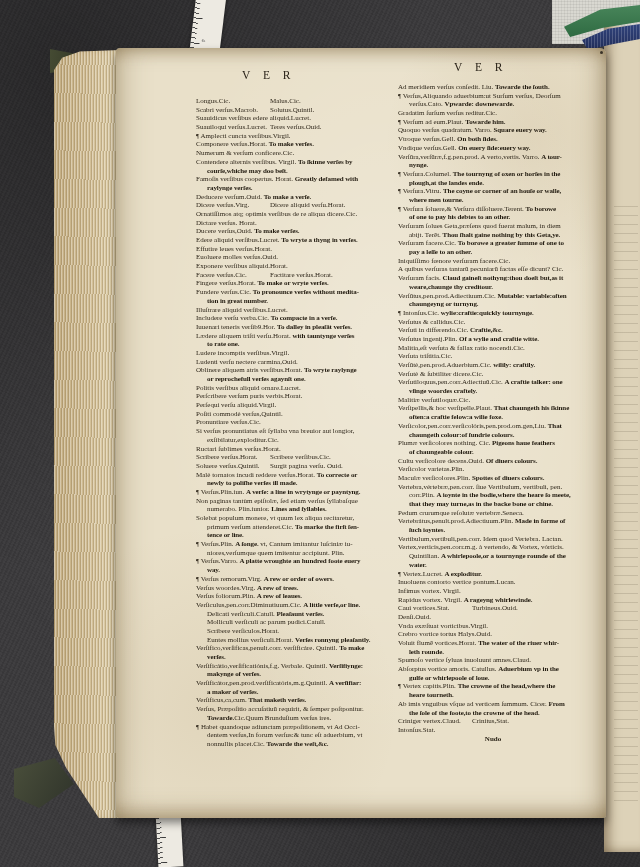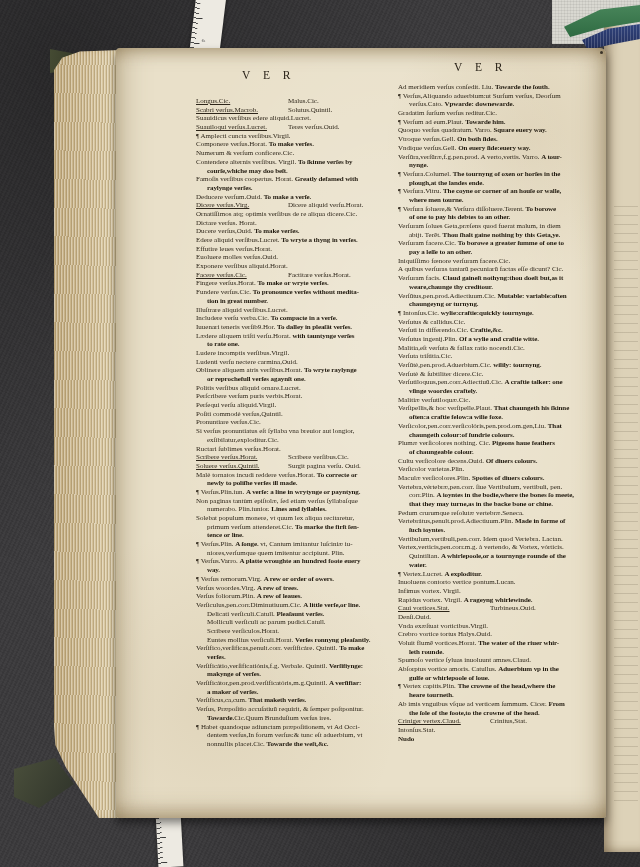--- a/index.html
+++ b/index.html
@@ -75,22 +75,22 @@
   .col{position:absolute;z-index:5;color:#2e261a;}
   .col-left{left:196px;top:69px;width:208px;}
   .col-right{left:398px;top:61px;width:216px;}
   .colhead{font-size:11.5px;letter-spacing:5px;color:#2b241a;}
   .col-left .colhead{height:28px;padding-left:46px;}
   .col-right .colhead{height:22px;padding-left:56px;}
   .tl{white-space:nowrap;height:8.7px;line-height:8.7px;font-size:7px;}
   .ind{padding-left:11px;}
   .rm{color:#2e261a;}
   .bl{font-weight:bold;color:#221b10;letter-spacing:-0.1px;}
-  .tab{display:inline-block;width:92px;text-decoration:underline;}
-  .catch{height:8.7px;line-height:8.7px;font-size:7px;text-align:left;padding-right:26px;font-weight:bold;color:#241d11;}
+  .tab{display:inline-block;width:74px;}
+  .catch{height:8.7px;line-height:8.7px;font-size:7px;text-align:center;padding-right:26px;font-weight:bold;color:#241d11;}
 </style>
 </head>
 <body>
 
 <div class="scene">
 
   <div class="ruler ruler-top">
     <div class="ruler-ticks"></div>
     <span class="ruler-num">4</span>
   </div>
@@ -224,36 +224,36 @@
         <div class="tl"><span class="rm">Verſuram facis. </span><span class="bl">Claud gaineſt nothyng:thou doeſt but,as it</span></div>
         <div class="tl ind"><span class="bl">weare,chaunge thy creditour.</span></div>
         <div class="tl"><span class="rm">Verſūtus,pen.prod.Adiectiuum.Cic. </span><span class="bl">Mutable: variable:often</span></div>
         <div class="tl ind"><span class="bl">chaungeyng or turnyng.</span></div>
         <div class="tl"><span class="rm">¶ Intonſus.Cic. </span><span class="bl">wylie:craftie:quickly tournynge.</span></div>
         <div class="tl"><span class="rm">Verſutus &amp; callidus.Cic.</span></div>
         <div class="tl"><span class="rm">Verſuti in differendo.Cic. </span><span class="bl">Craftie,&amp;c.</span></div>
         <div class="tl"><span class="rm">Verſutus ingenij.Plin. </span><span class="bl">Of a wylie and craftie witte.</span></div>
         <div class="tl"><span class="rm">Malitia,eſt verſuta &amp; fallax ratio nocendi.Cic.</span></div>
         <div class="tl"><span class="rm">Verſuta triſtitia.Cic.</span></div>
-        <div class="tl"><span class="rm">Verſūtè,pen.prod.Aduerbium.Cic. </span><span class="bl">wilily: tournyng.</span></div>
+        <div class="tl"><span class="rm">Verſūtè,pen.prod.Aduerbium.Cic. </span><span class="bl">wilily: craftily.</span></div>
         <div class="tl"><span class="rm">Verſutè &amp; ſubtiliter dicere.Cic.</span></div>
         <div class="tl"><span class="rm">Verſutiloquus,pen.corr.Adiectiuū.Cic. </span><span class="bl">A craftie talker: one</span></div>
         <div class="tl ind"><span class="bl">vſinge woordes craftely.</span></div>
         <div class="tl"><span class="rm">Malitiæ verſutiloquæ.Cic.</span></div>
         <div class="tl"><span class="rm">Verſipellis,&amp; hoc verſipelle.Plaut. </span><span class="bl">That chaungeth his ſkinne</span></div>
         <div class="tl ind"><span class="bl">often:a craftie felow:a wilie foxe.</span></div>
         <div class="tl"><span class="rm">Verſicolor,pen.corr.verſicolóris,pen.prod.om.gen,Liu. </span><span class="bl">That</span></div>
         <div class="tl ind"><span class="bl">chaungeth colour:of ſundrie colours.</span></div>
         <div class="tl"><span class="rm">Plumæ verſicolores nothing. Cic. </span><span class="bl">Pigeons haue feathers</span></div>
         <div class="tl ind"><span class="bl">of chaungeable colour.</span></div>
         <div class="tl"><span class="rm">Cultu verſicolore decens.Ouid. </span><span class="bl">Of diuers colours.</span></div>
         <div class="tl"><span class="rm">Verſicolor varietas.Plin.</span></div>
         <div class="tl"><span class="rm">Maculæ verſicolores.Plin. </span><span class="bl">Spottes of diuers colours.</span></div>
         <div class="tl"><span class="rm">Vertebra,vértebræ,pen.corr. ſiue Vertibulum, vertibuli, pen.</span></div>
-        <div class="tl ind"><span class="rm">corr.Plin. </span><span class="bl">A ioyntes in the bodie,where the bones ſo meete,</span></div>
+        <div class="tl ind"><span class="rm">corr.Plin. </span><span class="bl">A ioynte in the bodie,where the heare ſo meete,</span></div>
         <div class="tl ind"><span class="bl">that they may turne,as in the backe bone or chine.</span></div>
         <div class="tl"><span class="rm">Pedum crurumque reſolutæ vertebræ.Seneca.</span></div>
         <div class="tl"><span class="rm">Vertebrátus,penult.prod.Adiectiuum.Plin. </span><span class="bl">Made in forme of</span></div>
         <div class="tl ind"><span class="bl">ſuch ioyntes.</span></div>
         <div class="tl"><span class="rm">Vertibulum,vertibuli,pen.corr. Idem quod Vertebra. Lactan.</span></div>
         <div class="tl"><span class="rm">Vertex,verticis,pen.corr.m.g. à vertendo, &amp; Vortex, vórticis.</span></div>
         <div class="tl ind"><span class="rm">Quintilian. </span><span class="bl">A whirlepoole,or a tournynge rounde of the</span></div>
         <div class="tl ind"><span class="bl">water.</span></div>
         <div class="tl"><span class="rm">¶ Vertex.Lucret. </span><span class="bl">A exploditur.</span></div>
         <div class="tl"><span class="rm">Inuoluens contorto vertice pontum.Lucan.</span></div>

